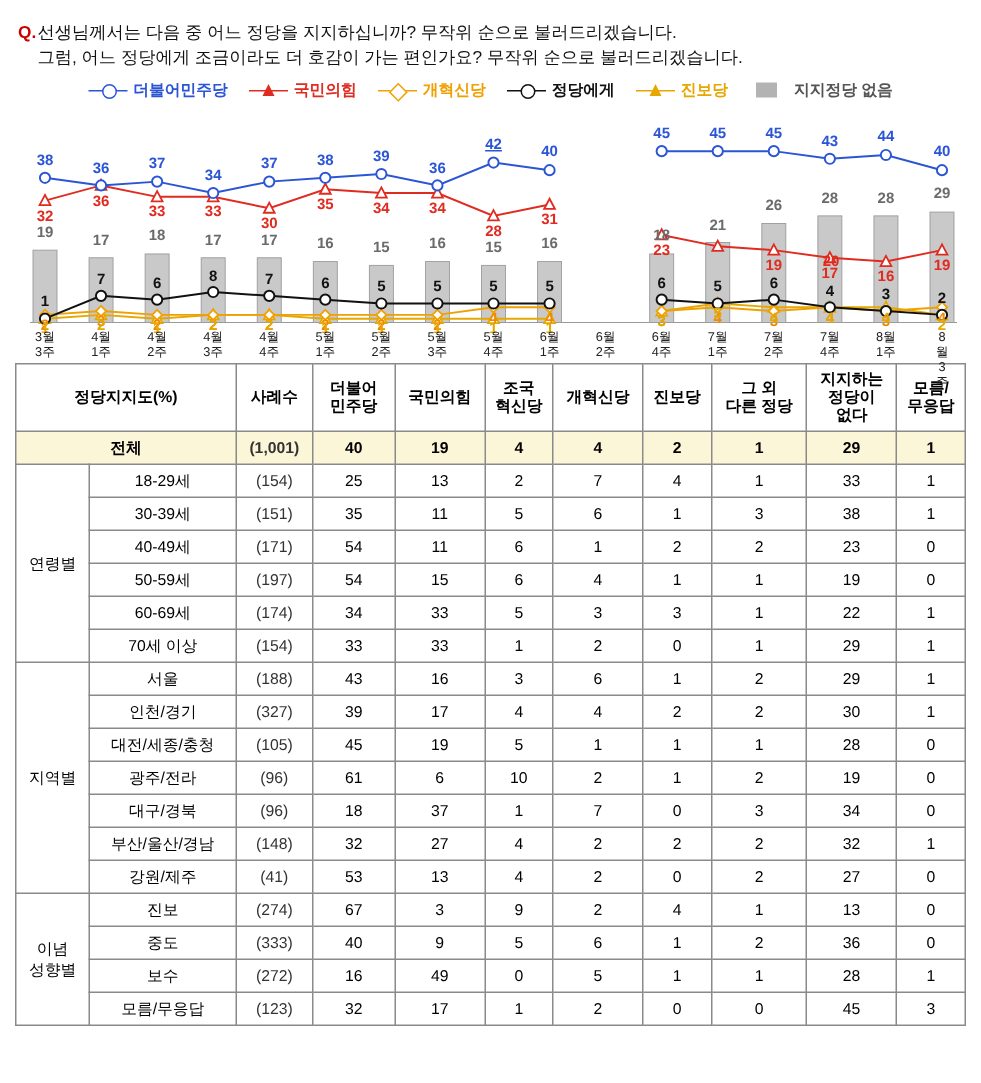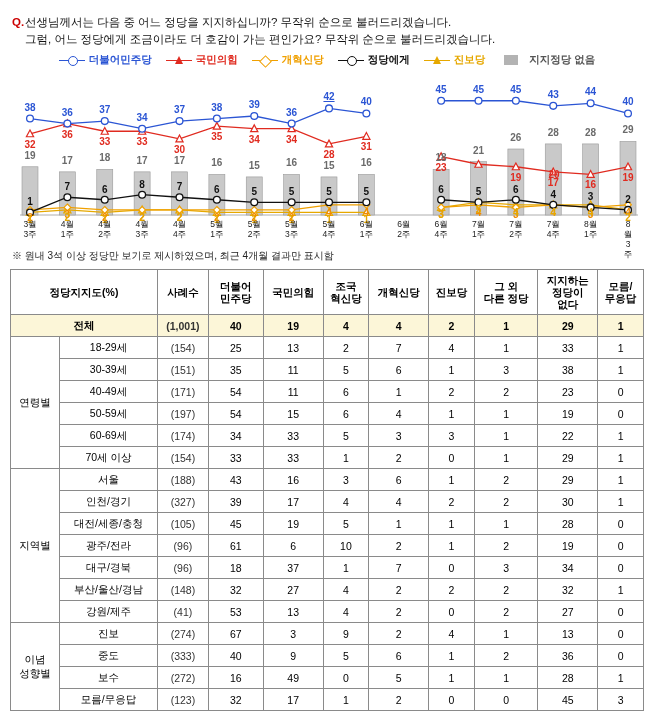--- a/index.html
+++ b/index.html
@@ -389,21 +389,20 @@
           <div>8월</div>
           <div>1주</div>
         </div>
         <div class="xt" style="left: 614px;">
           <div>8월</div>
           <div>3주</div>
         </div>
       </div>
   </div>
 
-  <div class="note">※ 원내 3석 이상 정당만 보기로 제시하였으며, 최근 4개월 결과만 표시함</div>
 
   <table class="tbl">
     <thead>
       <tr>
         <th colspan="2">정당지지도(%)</th>
         <th>사례수</th>
         <th class="col-dem"><span>더불어</span><br><span>민주당</span></th>
         <th>국민의힘</th>
         <th><span>조국</span><br><span>혁신당</span></th>
         <th>개혁신당</th>

